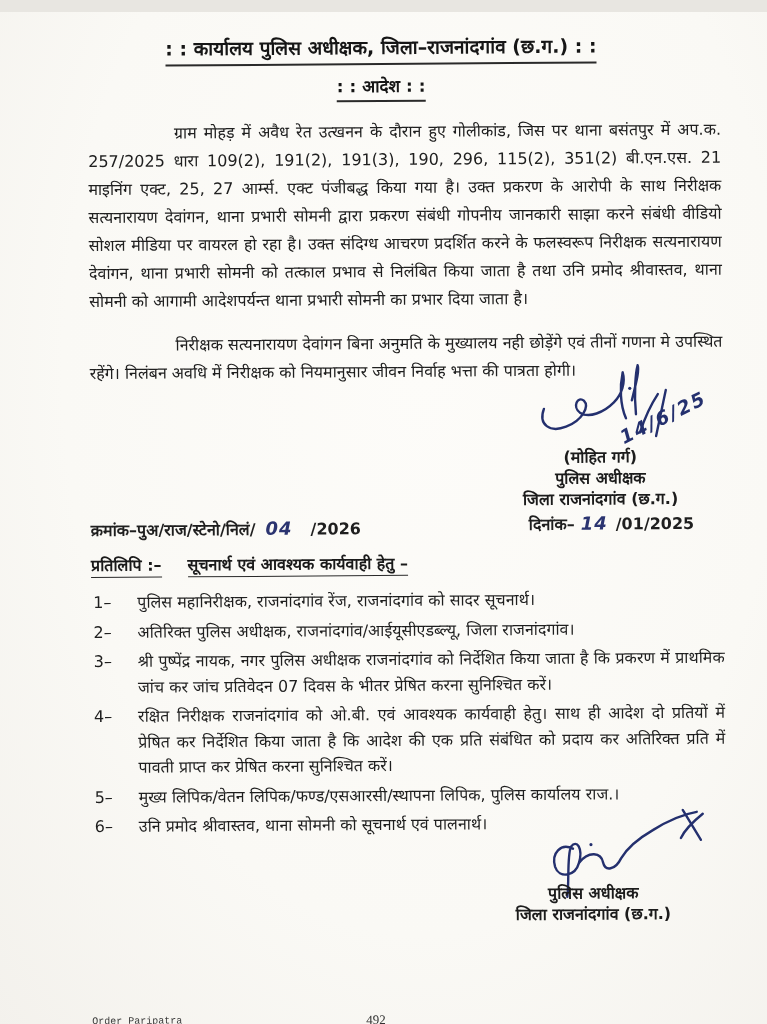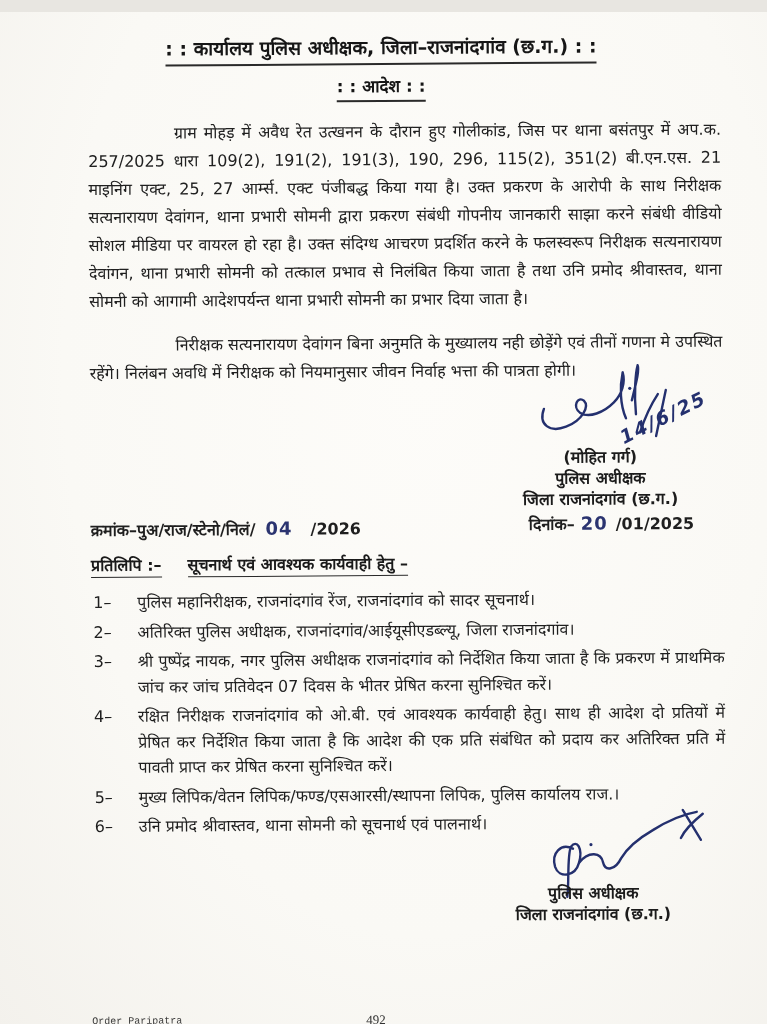--- a/index.html
+++ b/index.html
@@ -51,21 +51,21 @@
   }
   .sigblock2 {
     position:absolute; top:872px; left:468px; width:244px;
     text-align:center; font-size:16px; font-weight:600; line-height:21px; color:#1c1c1c;
   }
 
   .refrow { position:absolute; top:502px; left:0; right:0; height:30px; font-size:16px; font-weight:600; }
   .ref-left { position:absolute; left:90px; top:3px; }
   .ref-right { position:absolute; left:528px; top:0; }
   .hand {
-    color:#2b3470; font-size:18px; letter-spacing:1px;
+    font-style:italic; color:#2b3470; font-size:18px; letter-spacing:1px;
   }
   .hand.num04 { padding:0 18px 0 10px; }
   .hand.num14 { padding:0 8px 0 6px; }
 
   .pratilipi { position:absolute; top:540px; left:90px; font-size:16px; font-weight:700; color:#1a1a1a; }
   .pratilipi .u { border-bottom:1.8px solid #2a2a2a; padding-bottom:2px; }
   .pratilipi .gap { display:inline-block; width:26px; }
 
   .list { position:absolute; top:576px; left:92px; width:631px; font-size:16px; font-weight:500; }
   .li { display:flex; margin-bottom:4px; line-height:25.5px; }
@@ -113,21 +113,21 @@
       <div>(मोहित गर्ग)</div>
       <div>पुलिस अधीक्षक</div>
       <div>जिला राजनांदगांव (छ.ग.)</div>
     </div>
 
     <div class="refrow">
       <div class="ref-left">
         <span>क्रमांक–पुअ/राज/स्टेनो/निलं/</span><span class="hand num04">04</span><span>/2026</span>
       </div>
       <div class="ref-right">
-        <span>दिनांक–</span><span class="hand num14">20</span><span>/01/2025</span>
+        <span>दिनांक–</span><span class="hand num14">14</span><span>/01/2025</span>
       </div>
     </div>
 
     <div class="pratilipi">
       <span class="u">प्रतिलिपि :–</span><span class="gap"></span><span class="u">सूचनार्थ एवं आवश्यक कार्यवाही हेतु –</span>
     </div>
 
     <div class="list">
       <div class="li">
         <span class="num">1–</span>

